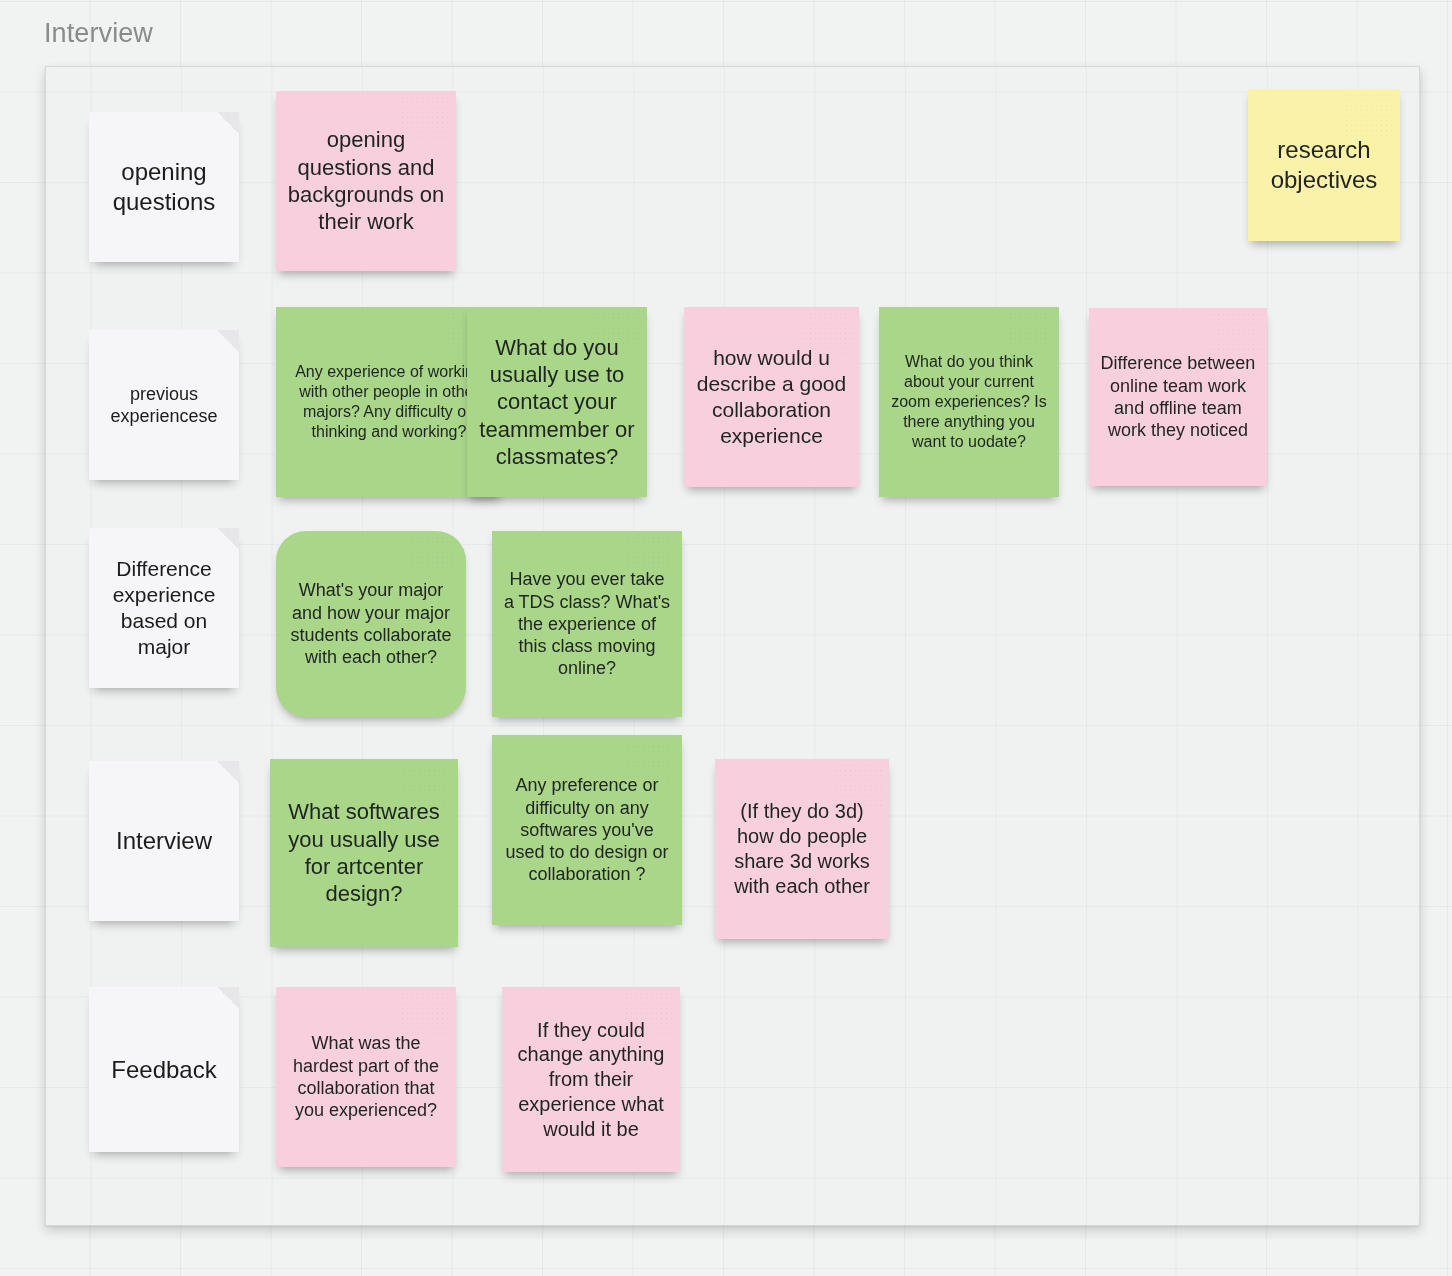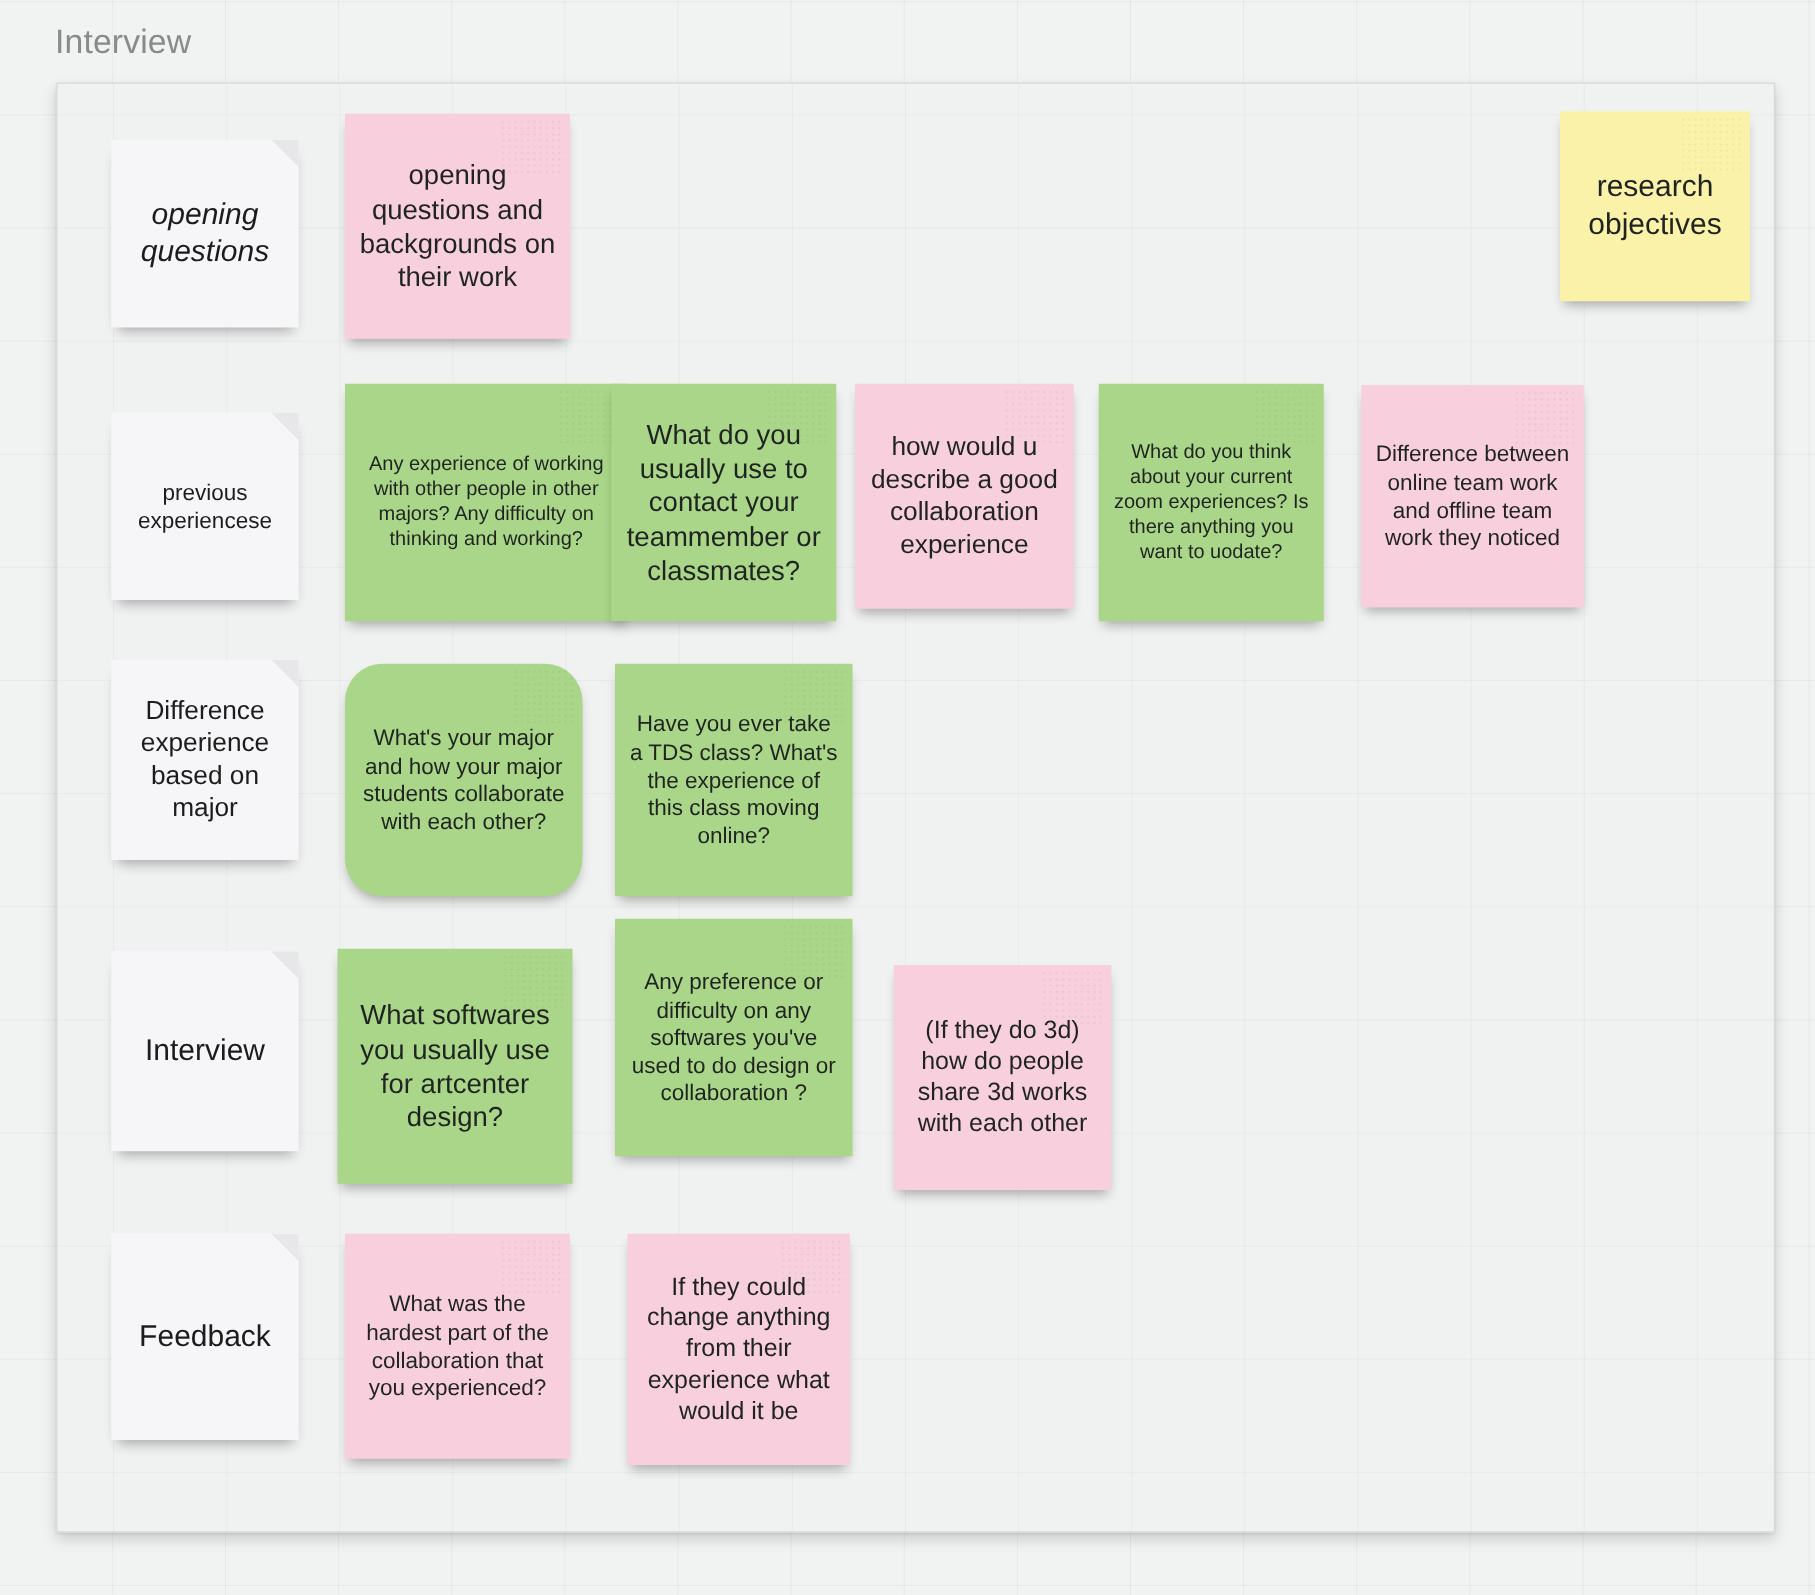--- a/index.html
+++ b/index.html
@@ -127,21 +127,21 @@
 </style>
 </head>
 <body>
 
 <div id="canvas">
 
   <div id="frame-title">Interview</div>
 
   <div id="frame">
 
-    <div class="note label fs-24" style="left:43px; top:45px; width:150px; height:150px;font-style:italic;">
+    <div class="note label fs-24" style="left:43px; top:45px; width:150px; height:150px;">
       <span class="txt">opening questions</span>
     </div>
 
     <div class="note label fs-18" style="left:43px; top:263px; width:150px; height:150px;">
       <span class="txt">previous experiencese</span>
     </div>
 
     <div class="note label fs-21" style="left:43px; top:461px; width:150px; height:160px;">
       <span class="txt">Difference experience based on major</span>
     </div>
@@ -159,21 +159,21 @@
     </div>
 
     <div class="note sticky pink fs-22" style="left:230px; top:24px; width:180px; height:180px;">
       <span class="txt">opening questions and backgrounds on their work</span>
     </div>
 
     <div class="note sticky green fs-16" style="left:230px; top:240px; width:226px; height:190px;">
       <span class="txt">Any experience of working with other people in other majors? Any difficulty on thinking and working?</span>
     </div>
 
-    <div class="note sticky green fs-22" style="left:443px; top:240px; width:180px; height:190px;">
+    <div class="note sticky green fs-22" style="left:421px; top:240px; width:180px; height:190px;">
       <span class="txt">What do you usually use to contact your teammember or classmates?</span>
     </div>
 
     <div class="note sticky pink fs-21" style="left:638px; top:240px; width:175px; height:180px;">
       <span class="txt">how would u describe a good collaboration experience</span>
     </div>
 
     <div class="note sticky green fs-16" style="left:833px; top:240px; width:180px; height:190px;">
       <span class="txt">What do you think about your current zoom experiences? Is there anything you want to uodate?</span>
     </div>
@@ -191,21 +191,21 @@
     </div>
 
     <div class="note sticky green fs-22" style="left:224px; top:692px; width:188px; height:188px;">
       <span class="txt">What softwares you usually use for artcenter design?</span>
     </div>
 
     <div class="note sticky green fs-18" style="left:446px; top:668px; width:190px; height:190px;">
       <span class="txt">Any preference or difficulty on any softwares you've used to do design or collaboration ?</span>
     </div>
 
-    <div class="note sticky pink fs-20" style="left:669px; top:692px; width:174px; height:180px;margin-top:13px;">
+    <div class="note sticky pink fs-20" style="left:669px; top:692px; width:174px; height:180px;">
       <span class="txt">(If they do 3d) how do people share 3d works with each other</span>
     </div>
 
     <div class="note sticky pink fs-18" style="left:230px; top:920px; width:180px; height:180px;">
       <span class="txt">What was the hardest part of the collaboration that you experienced?</span>
     </div>
 
     <div class="note sticky pink fs-20" style="left:456px; top:920px; width:178px; height:185px;">
       <span class="txt">If they could change anything from their experience what would it be</span>
     </div>

